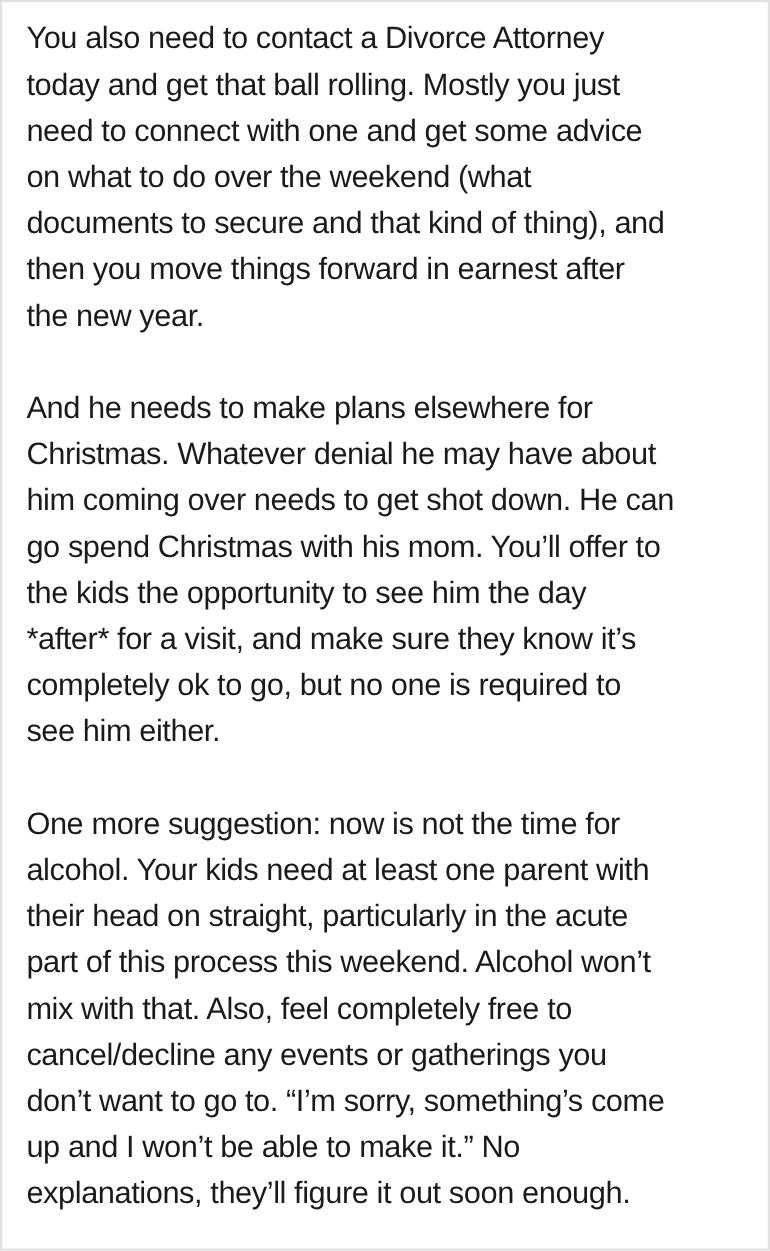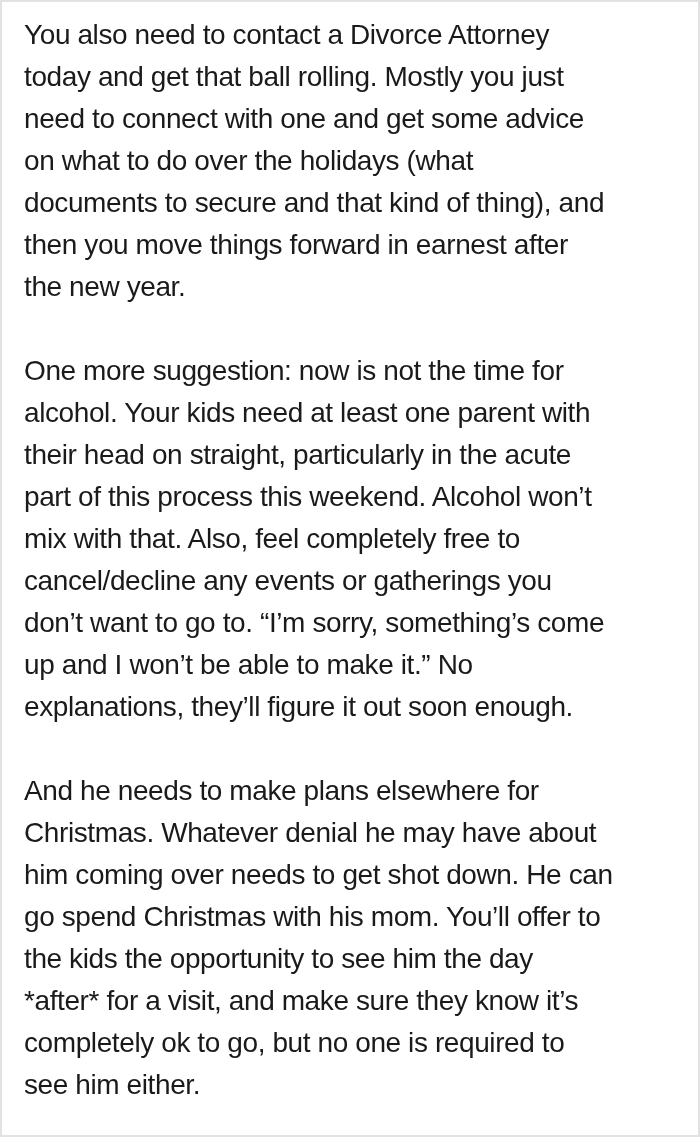--- a/index.html
+++ b/index.html
@@ -27,34 +27,34 @@
     font-weight: 400;
   }
 </style>
 </head>
 <body>
 
 <div class="page">
   <p class="para">You also need to contact a Divorce Attorney
 today and get that ball rolling. Mostly you just
 need to connect with one and get some advice
-on what to do over the holidays (what
+on what to do over the weekend (what
 documents to secure and that kind of thing), and
 then you move things forward in earnest after
 the new year.</p>
+  <p class="para">And he needs to make plans elsewhere for
+Christmas. Whatever denial he may have about
+him coming over needs to get shot down. He can
+go spend Christmas with his mom. You’ll offer to
+the kids the opportunity to see him the day
+*after* for a visit, and make sure they know it’s
+completely ok to go, but no one is required to
+see him either.</p>
   <p class="para">One more suggestion: now is not the time for
 alcohol. Your kids need at least one parent with
 their head on straight, particularly in the acute
 part of this process this weekend. Alcohol won’t
 mix with that. Also, feel completely free to
 cancel/decline any events or gatherings you
 don’t want to go to. “I’m sorry, something’s come
 up and I won’t be able to make it.” No
 explanations, they’ll figure it out soon enough.</p>
-  <p class="para">And he needs to make plans elsewhere for
-Christmas. Whatever denial he may have about
-him coming over needs to get shot down. He can
-go spend Christmas with his mom. You’ll offer to
-the kids the opportunity to see him the day
-*after* for a visit, and make sure they know it’s
-completely ok to go, but no one is required to
-see him either.</p>
 </div>
 
 </body></html>

